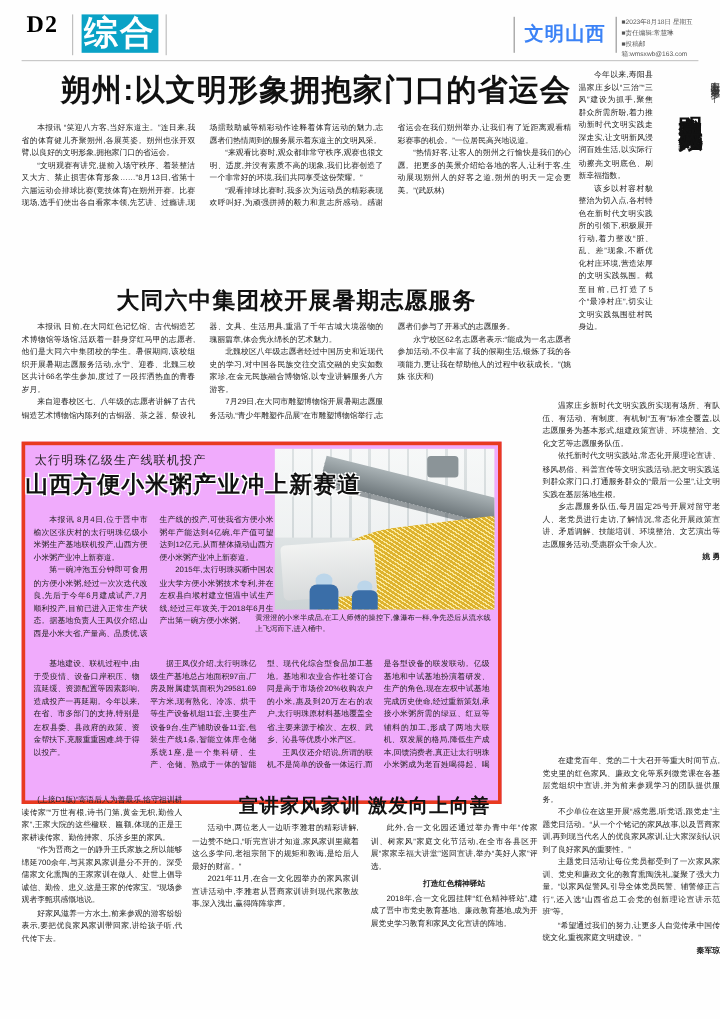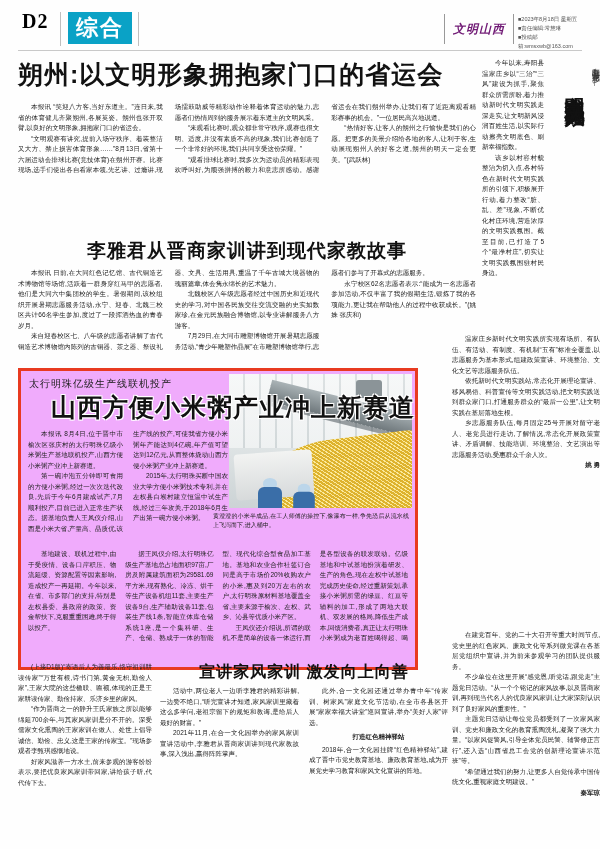--- a/index.html
+++ b/index.html
@@ -4,46 +4,46 @@
 <style>
   html,body{margin:0;padding:0;background:#e9e9e9;}
   .page{position:relative;width:600px;height:849px;background:#fefefe;margin:0 auto;
         font-family:"Liberation Sans","DejaVu Sans",sans-serif;color:#1a1a1a;overflow:hidden;}
   
   .hdr{position:absolute;left:18px;top:10px;right:18px;height:38px;}
   .pageno{position:absolute;left:4px;top:0;font-family:"Liberation Serif","DejaVu Serif",serif;
           font-weight:bold;font-size:20px;letter-spacing:1px;color:#000;}
   .vline{position:absolute;top:2px;width:1px;height:34px;background:#bfbfbf;}
   .sec-badge{position:absolute;left:50px;top:2px;width:64px;height:32px;background:#0aa2c6;
-             color:#fff;font-weight:bold;font-size:22px;line-height:32px;text-align:center;letter-spacing:2px;}
+             color:#fff;font-weight:bold;font-size:28px;line-height:32px;text-align:center;letter-spacing:2px;}
   .masthead{position:absolute;right:68px;top:4px;height:30px;padding:0 8px;
             border-left:1px solid #999;border-right:1px solid #999;}
   .masthead span{font-family:"Liberation Serif","DejaVu Serif",serif;font-weight:bold;
-                 font-size:12px;line-height:30px;color:#701a75;font-style:italic;letter-spacing:1px;}
+                 font-size:16px;line-height:30px;color:#3b82f6;letter-spacing:1px;}
   .hdr-info{position:absolute;right:0;top:5px;width:64px;font-size:5.5px;line-height:9px;color:#555;}
   .hdr-rule{position:absolute;left:0;top:50px;right:0;height:1px;background:#c9c9c9;}
   
   .body{font-size:6.5px;line-height:1.62;text-align:justify;word-break:break-all;overflow:hidden;color:#222;}
   .body p{margin:0;text-indent:2em;}
   .cols3{column-count:3;column-gap:12px;}
   .cols2{column-count:2;column-gap:10px;}
   .cols4{column-count:4;column-gap:9px;}
   .sig{text-align:right;font-weight:bold;text-indent:0;}
   
   .art1{position:absolute;left:18px;top:58px;width:458px;}
-  .art1 h1{margin:0;font-size:25px;font-weight:bold;text-align:left;letter-spacing:1px;color:#111;}
+  .art1 h1{margin:0;font-size:25px;font-weight:bold;text-align:right;letter-spacing:1px;color:#111;}
   .art1 .body{position:absolute;top:44px;left:0;width:458px;height:130px;}
   
   .art2{position:absolute;left:18px;top:238px;width:458px;}
   .art2 h2{margin:0;font-size:19px;font-weight:bold;text-align:center;letter-spacing:1px;color:#111;}
   .art2 .body{position:absolute;top:30px;left:0;width:458px;height:94px;}
   
   .feature{position:absolute;left:18px;top:368px;width:394px;height:296px;border:3px solid #e83a20;background:#f0abfc;}
   .f-kicker{position:absolute;left:8px;top:6px;font-size:10px;color:#222;letter-spacing:1px;}
-  .f-headline{position:absolute;left:0;top:20px;width:100%;text-align:right;font-size:25px;font-weight:bold;
+  .f-headline{position:absolute;left:0;top:20px;width:100%;text-align:left;font-size:19px;font-weight:bold;
               color:#111;letter-spacing:1px;z-index:3;
               text-shadow:1px 1px 0 #fff,-1px -1px 0 #fff,1px -1px 0 #fff,-1px 1px 0 #fff;}
   .photo{position:absolute;top:3px;right:3px;width:183px;height:134px;overflow:hidden;
          background:linear-gradient(180deg,#eef1f1 0%,#e0e5e6 50%,#ccd3d5 100%);}
   .photo .wall{position:absolute;inset:0;background:repeating-linear-gradient(90deg,rgba(255,255,255,.5) 0 14px,rgba(170,180,184,.25) 14px 16px);height:55%;}
   .photo .conveyor{position:absolute;left:38px;top:26px;width:170px;height:22px;background:linear-gradient(#aab3b6,#6f787c);
                    transform:rotate(14deg);box-shadow:0 4px 0 rgba(60,70,75,.5);}
   .photo .motor{position:absolute;right:30px;top:6px;width:26px;height:18px;background:#8b9498;border-radius:3px;}
   .photo .millet{position:absolute;right:-18px;bottom:-22px;width:168px;height:92px;background:#e7bf3d;
                  border-radius:45% 12% 0 0;transform:rotate(-7deg);
@@ -99,21 +99,21 @@
     <div class="body cols3">
       <p>本报讯 “笑迎八方客,当好东道主。”连日来,我省的体育健儿齐聚朔州,各展英姿。朔州也张开双臂,以良好的文明形象,拥抱家门口的省运会。</p>
       <p>“文明观赛有讲究,提前入场守秩序、着装整洁又大方、禁止损害体育形象……”8月13日,省第十六届运动会排球比赛(竞技体育)在朔州开赛。比赛现场,选手们使出各自看家本领,先艺讲、过瘾讲,现场擂鼓助威等精彩动作诠释着体育运动的魅力,志愿者们热情周到的服务展示着东道主的文明风采。</p>
       <p>“来观看比赛时,观众都非常守秩序,观赛也很文明、适度,并没有素质不高的现象,我们比赛创造了一个非常好的环境,我们共同享受这份荣耀。”</p>
       <p>“观看排球比赛时,我多次为运动员的精彩表现欢呼叫好,为顽强拼搏的毅力和意志所感动。感谢省运会在我们朔州举办,让我们有了近距离观看精彩赛事的机会。”一位居民高兴地说道。</p>
       <p>“热情好客,让客人的朔州之行愉快是我们的心愿。把更多的美景介绍给各地的客人,让利于客,生动展现朔州人的好客之道,朔州的明天一定会更美。”(武跃林)</p>
     </div>
   </div>
 
   <div class="art2">
-    <h2>李雅君从晋商家训讲到现代家教故事</h2>
+    <h2>大同六中集团校开展暑期志愿服务</h2>
     <div class="body cols3">
       <p>本报讯 日前,在大同红色记忆馆、古代铜造艺术博物馆等场馆,活跃着一群身穿红马甲的志愿者,他们是大同六中集团校的学生。暑假期间,该校组织开展暑期志愿服务活动,永宁、迎春、北魏三校区共计66名学生参加,度过了一段挥洒热血的青春岁月。</p>
       <p>来自迎春校区七、八年级的志愿者讲解了古代铜造艺术博物馆内陈列的古铜器、茶之器、祭设礼器、文具、生活用具,重温了千年古城大境器物的瑰丽篇章,体会隽永绵长的艺术魅力。</p>
       <p>北魏校区八年级志愿者经过中国历史和近现代史的学习,对中国各民族交往交流交融的史实如数家珍,在金元民族融合博物馆,以专业讲解服务八方游客。</p>
       <p>7月29日,在大同市雕塑博物馆开展暑期志愿服务活动,“青少年雕塑作品展”在市雕塑博物馆举行,志愿者们参与了开幕式的志愿服务。</p>
       <p>永宁校区62名志愿者表示:“能成为一名志愿者参加活动,不仅丰富了我的假期生活,锻炼了我的各项能力,更让我在帮助他人的过程中收获成长。”(姚姝 张庆和)</p>
     </div>
   </div>
 
   <div class="feature">

